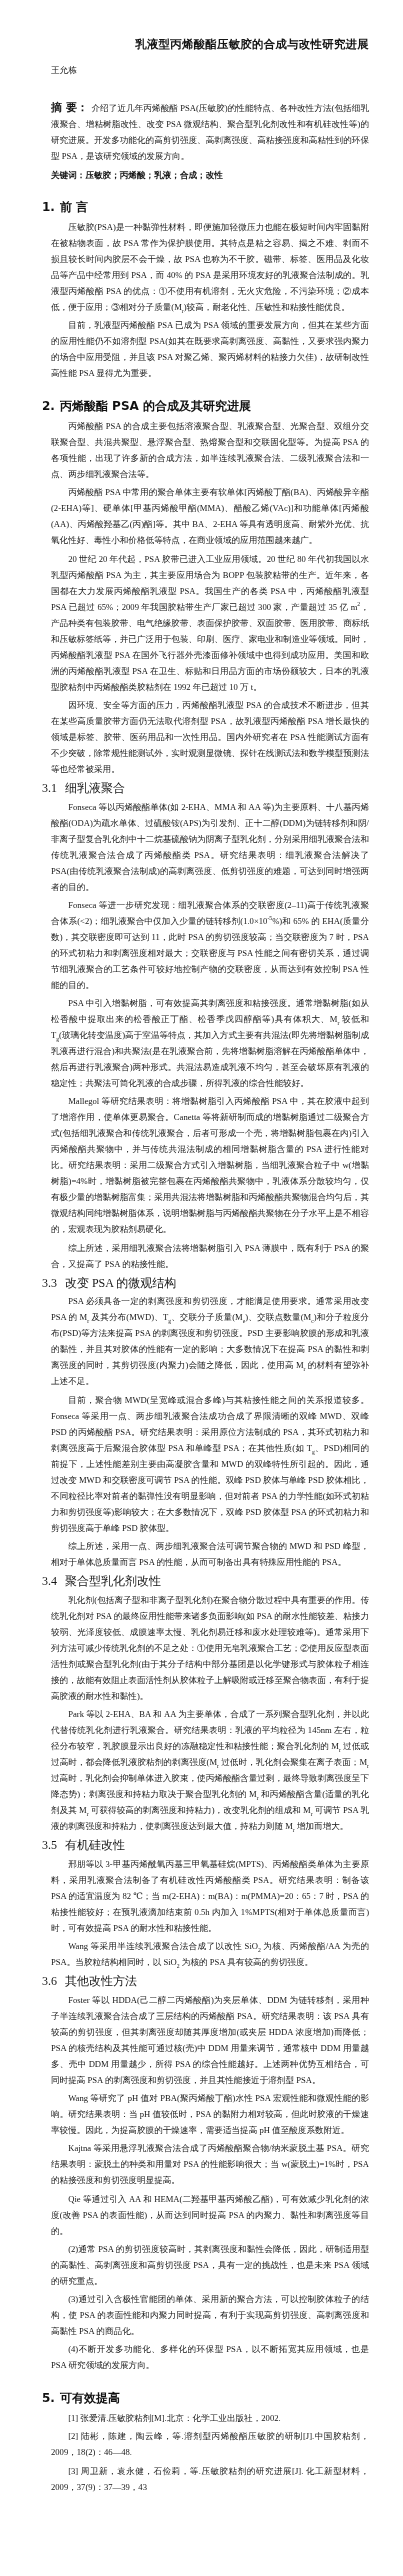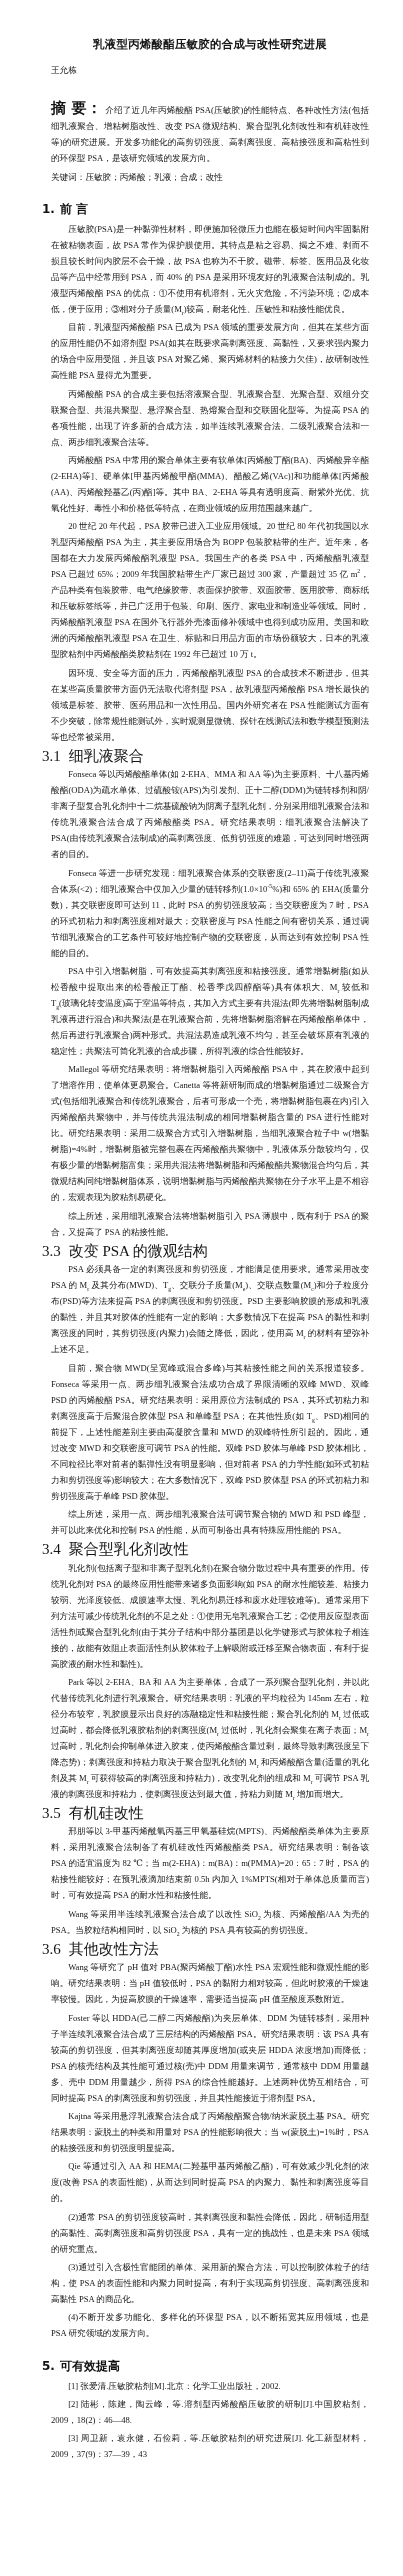--- a/index.html
+++ b/index.html
@@ -4,43 +4,43 @@
 <style>
   * { box-sizing: border-box; }
   html,body { margin:0; padding:0; background:#ffffff; }
   .page{
     width:404px; height:2576px; overflow:hidden;
     padding:37px 35px 0 51px;
     background:#ffffff; color:#151515;
     font-family:"Liberation Serif","DejaVu Serif",serif;
   }
   .title{
-    margin:0; font-size:11.4px; line-height:15.4px; text-align:center;
+    margin:0; font-size:11.4px; line-height:15.4px; text-align:right;
     font-family:"DejaVu Sans","Liberation Sans",sans-serif;
     font-weight:bold; letter-spacing:0.3px;
   }
   .author{ margin-top:11.4px; text-align:left; font-size:8.6px; line-height:12.6px; }
   p{
     margin:0 0 2.3px; font-size:8.6px; line-height:16px;
     text-align:justify; text-indent:2em;
   }
   p.abstract{ margin-top:24px; text-indent:0; }
   .abstract-label{
-    font-weight:bold; font-size:15px; margin-right:3.4px;
+    font-weight:bold; font-size:11px; margin-right:3.4px;
     font-family:"DejaVu Sans","Liberation Sans",sans-serif;
   }
-  p.keywords{ text-indent:0; margin-bottom:12px; }
+  p.keywords{ text-indent:0; margin-bottom:12px;font-weight:bold; }
   .h-major{
     margin:17.7px 0 3.4px -9.1px; font-size:12px; line-height:15.4px;
     font-family:"DejaVu Sans","Liberation Sans",sans-serif; font-weight:bold;
     color:#111;
   }
   .h-major .secnum{ margin-right:5.1px; }
   .h-sub{
-    margin:3.4px 0 2.3px -9.1px; font-size:15px; line-height:16px;
+    margin:3.4px 0 2.3px -9.1px; font-size:12px; line-height:16px;
     font-weight:normal; color:#151515;
   }
   .h-sub .subnum{ margin-right:8px; }
   sub,sup{ font-size:5.7px; line-height:0; }
   p.ref{ margin-bottom:2.3px; }
 </style>
 </head>
 <body>
 
 <div class="page">
@@ -49,50 +49,51 @@
   <div class="author">王允栋</div>
 
   <p class="abstract"><span class="abstract-label">摘 要：</span><span>介绍了近几年丙烯酸酯 PSA(压敏胶)的性能特点、各种改性方法(包括细乳液聚合、增粘树脂改性、改变 PSA 微观结构、聚合型乳化剂改性和有机硅改性等)的研究进展。开发多功能化的高剪切强度、高剥离强度、高粘接强度和高粘性到的环保型 PSA，是该研究领域的发展方向。</span></p>
 
   <p class="keywords"><span>关键词：</span><span>压敏胶；丙烯酸；乳液；合成；改性</span></p>
 
   <h2 class="h-major"><span class="secnum">1.</span><span>前 言</span></h2>
   <p>压敏胶(PSA)是一种黏弹性材料，即便施加轻微压力也能在极短时间内牢固黏附在被粘物表面，故 PSA 常作为保护膜使用。其特点是粘之容易、揭之不难、剥而不损且较长时间内胶层不会干燥，故 PSA 也称为不干胶。磁带、标签、医用品及化妆品等产品中经常用到 PSA，而 40% 的 PSA 是采用环境友好的乳液聚合法制成的。乳液型丙烯酸酯 PSA 的优点：①不使用有机溶剂，无火灾危险，不污染环境；②成本低，便于应用；③相对分子质量(M<sub>r</sub>)较高，耐老化性、压敏性和粘接性能优良。</p>
   <p>目前，乳液型丙烯酸酯 PSA 已成为 PSA 领域的重要发展方向，但其在某些方面的应用性能仍不如溶剂型 PSA(如其在既要求高剥离强度、高黏性，又要求强内聚力的场合中应用受阻，并且该 PSA 对聚乙烯、聚丙烯材料的粘接力欠佳)，故研制改性高性能 PSA 显得尤为重要。</p>
 
+  <h2 class="h-major"><span class="secnum">2.</span><span>丙烯酸酯 PSA 的合成及其研究进展</span></h2>
   <p>丙烯酸酯 PSA 的合成主要包括溶液聚合型、乳液聚合型、光聚合型、双组分交联聚合型、共混共聚型、悬浮聚合型、热熔聚合型和交联固化型等。为提高 PSA 的各项性能，出现了许多新的合成方法，如半连续乳液聚合法、二级乳液聚合法和一点、两步细乳液聚合法等。</p>
   <p>丙烯酸酯 PSA 中常用的聚合单体主要有软单体[丙烯酸丁酯(BA)、丙烯酸异辛酯(2-EHA)等]、硬单体[甲基丙烯酸甲酯(MMA)、醋酸乙烯(VAc)]和功能单体[丙烯酸(AA)、丙烯酸羟基乙(丙)酯]等。其中 BA、2-EHA 等具有透明度高、耐紫外光优、抗氧化性好、毒性小和价格低等特点，在商业领域的应用范围越来越广。</p>
   <p>20 世纪 20 年代起，PSA 胶带已进入工业应用领域。20 世纪 80 年代初我国以水乳型丙烯酸酯 PSA 为主，其主要应用场合为 BOPP 包装胶粘带的生产。近年来，各国都在大力发展丙烯酸酯乳液型 PSA。我国生产的各类 PSA 中，丙烯酸酯乳液型 PSA 已超过 65%；2009 年我国胶粘带生产厂家已超过 300 家，产量超过 35 亿 m<sup>2</sup>，产品种类有包装胶带、电气绝缘胶带、表面保护胶带、双面胶带、医用胶带、商标纸和压敏标签纸等，并已广泛用于包装、印刷、医疗、家电业和制造业等领域。同时，丙烯酸酯乳液型 PSA 在国外飞行器外壳漆面修补领域中也得到成功应用。美国和欧洲的丙烯酸酯乳液型 PSA 在卫生、标贴和日用品方面的市场份额较大，日本的乳液型胶粘剂中丙烯酸酯类胶粘剂在 1992 年已超过 10 万 t。</p>
   <p>因环境、安全等方面的压力，丙烯酸酯乳液型 PSA 的合成技术不断进步，但其在某些高质量胶带方面仍无法取代溶剂型 PSA，故乳液型丙烯酸酯 PSA 增长最快的领域是标签、胶带、医药用品和一次性用品。国内外研究者在 PSA 性能测试方面有不少突破，除常规性能测试外，实时观测显微镜、探针在线测试法和数学模型预测法等也经常被采用。</p>
 
 
   <h3 class="h-sub"><span class="subnum">3.1</span><span>细乳液聚合</span></h3>
   <p>Fonseca 等以丙烯酸酯单体(如 2-EHA、MMA 和 AA 等)为主要原料、十八基丙烯酸酯(ODA)为疏水单体、过硫酸铵(APS)为引发剂、正十二醇(DDM)为链转移剂和阴/非离子型复合乳化剂中十二烷基硫酸钠为阴离子型乳化剂，分别采用细乳液聚合法和传统乳液聚合法合成了丙烯酸酯类 PSA。研究结果表明：细乳液聚合法解决了 PSA(由传统乳液聚合法制成)的高剥离强度、低剪切强度的难题，可达到同时增强两者的目的。</p>
   <p>Fonseca 等进一步研究发现：细乳液聚合体系的交联密度(2–11)高于传统乳液聚合体系(&lt;2)；细乳液聚合中仅加入少量的链转移剂(1.0×10<sup>-5</sup>%)和 65% 的 EHA(质量分数)，其交联密度即可达到 11，此时 PSA 的剪切强度较高；当交联密度为 7 时，PSA 的环式初粘力和剥离强度相对最大；交联密度与 PSA 性能之间有密切关系，通过调节细乳液聚合的工艺条件可较好地控制产物的交联密度，从而达到有效控制 PSA 性能的目的。</p>
 
   <p>PSA 中引入增黏树脂，可有效提高其剥离强度和粘接强度。通常增黏树脂(如从松香酸中提取出来的松香酸正丁酯、松香季戊四醇酯等)具有体积大、M<sub>r</sub> 较低和 T<sub>g</sub>(玻璃化转变温度)高于室温等特点，其加入方式主要有共混法(即先将增黏树脂制成乳液再进行混合)和共聚法(是在乳液聚合前，先将增黏树脂溶解在丙烯酸酯单体中，然后再进行乳液聚合)两种形式。共混法易造成乳液不均匀，甚至会破坏原有乳液的稳定性；共聚法可简化乳液的合成步骤，所得乳液的综合性能较好。</p>
   <p>Mallegol 等研究结果表明：将增黏树脂引入丙烯酸酯 PSA 中，其在胶液中起到了增溶作用，使单体更易聚合。Canetta 等将新研制而成的增黏树脂通过二级聚合方式(包括细乳液聚合和传统乳液聚合，后者可形成一个壳，将增黏树脂包裹在内)引入丙烯酸酯共聚物中，并与传统共混法制成的相同增黏树脂含量的 PSA 进行性能对比。研究结果表明：采用二级聚合方式引入增黏树脂，当细乳液聚合粒子中 w(增黏树脂)=4%时，增黏树脂被完整包裹在丙烯酸酯共聚物中，乳液体系分散较均匀，仅有极少量的增黏树脂富集；采用共混法将增黏树脂和丙烯酸酯共聚物混合均匀后，其微观结构同纯增黏树脂体系，说明增黏树脂与丙烯酸酯共聚物在分子水平上是不相容的，宏观表现为胶粘剂易硬化。</p>
   <p>综上所述，采用细乳液聚合法将增黏树脂引入 PSA 薄膜中，既有利于 PSA 的聚合，又提高了 PSA 的粘接性能。</p>
 
   <h3 class="h-sub"><span class="subnum">3.3</span><span>改变 PSA 的微观结构</span></h3>
   <p>PSA 必须具备一定的剥离强度和剪切强度，才能满足使用要求。通常采用改变 PSA 的 M<sub>r</sub> 及其分布(MWD)、T<sub>g</sub>、交联分子质量(M<sub>e</sub>)、交联点数量(M<sub>c</sub>)和分子粒度分布(PSD)等方法来提高 PSA 的剥离强度和剪切强度。PSD 主要影响胶膜的形成和乳液的黏性，并且其对胶体的性能有一定的影响；大多数情况下在提高 PSA 的黏性和剥离强度的同时，其剪切强度(内聚力)会随之降低，因此，使用高 M<sub>r</sub> 的材料有望弥补上述不足。</p>
   <p>目前，聚合物 MWD(呈宽峰或混合多峰)与其粘接性能之间的关系报道较多。Fonseca 等采用一点、两步细乳液聚合法成功合成了界限清晰的双峰 MWD、双峰 PSD 的丙烯酸酯 PSA。研究结果表明：采用原位方法制成的 PSA，其环式初粘力和剥离强度高于后聚混合胶体型 PSA 和单峰型 PSA；在其他性质(如 T<sub>g</sub>、PSD)相同的前提下，上述性能差别主要由高凝胶含量和 MWD 的双峰特性所引起的。因此，通过改变 MWD 和交联密度可调节 PSA 的性能。双峰 PSD 胶体与单峰 PSD 胶体相比，不同粒径比率对前者的黏弹性没有明显影响，但对前者 PSA 的力学性能(如环式初粘力和剪切强度等)影响较大；在大多数情况下，双峰 PSD 胶体型 PSA 的环式初粘力和剪切强度高于单峰 PSD 胶体型。</p>
-  <p>综上所述，采用一点、两步细乳液聚合法可调节聚合物的 MWD 和 PSD 峰型，并可以此来优化和控制 PSA 的性能，从而可制备出具有特殊应用性能的 PSA。</p>
+  <p>综上所述，采用一点、两步细乳液聚合法可调节聚合物的 MWD 和 PSD 峰型，相对于单体总质量而言 PSA 的性能，从而可制备出具有特殊应用性能的 PSA。</p>
 
   <h3 class="h-sub"><span class="subnum">3.4</span><span>聚合型乳化剂改性</span></h3>
   <p>乳化剂(包括离子型和非离子型乳化剂)在聚合物分散过程中具有重要的作用。传统乳化剂对 PSA 的最终应用性能带来诸多负面影响(如 PSA 的耐水性能较差、粘接力较弱、光泽度较低、成膜速率太慢、乳化剂易迁移和废水处理较难等)。通常采用下列方法可减少传统乳化剂的不足之处：①使用无皂乳液聚合工艺；②使用反应型表面活性剂或聚合型乳化剂(由于其分子结构中部分基团是以化学键形式与胶体粒子相连接的，故能有效阻止表面活性剂从胶体粒子上解吸附或迁移至聚合物表面，有利于提高胶液的耐水性和黏性)。</p>
   <p>Park 等以 2-EHA、BA 和 AA 为主要单体，合成了一系列聚合型乳化剂，并以此代替传统乳化剂进行乳液聚合。研究结果表明：乳液的平均粒径为 145nm 左右，粒径分布较窄，乳胶膜显示出良好的冻融稳定性和粘接性能；聚合乳化剂的 M<sub>r</sub> 过低或过高时，都会降低乳液胶粘剂的剥离强度(M<sub>r</sub> 过低时，乳化剂会聚集在离子表面；M<sub>r</sub> 过高时，乳化剂会抑制单体进入胶束，使丙烯酸酯含量过剩，最终导致剥离强度呈下降态势)；剥离强度和持粘力取决于聚合型乳化剂的 M<sub>r</sub> 和丙烯酸酯含量(适量的乳化剂及其 M<sub>r</sub> 可获得较高的剥离强度和持粘力)，改变乳化剂的组成和 M<sub>r</sub> 可调节 PSA 乳液的剥离强度和持粘力，使剥离强度达到最大值，持粘力则随 M<sub>r</sub> 增加而增大。</p>
 
   <h3 class="h-sub"><span class="subnum">3.5</span><span>有机硅改性</span></h3>
   <p>邢朋等以 3-甲基丙烯酰氧丙基三甲氧基硅烷(MPTS)、丙烯酸酯类单体为主要原料，采用乳液聚合法制备了有机硅改性丙烯酸酯类 PSA。研究结果表明：制备该 PSA 的适宜温度为 82 ℃；当 m(2-EHA)：m(BA)：m(PMMA)=20：65：7 时，PSA 的粘接性能较好；在预乳液滴加结束前 0.5h 内加入 1%MPTS(相对于单体总质量而言)时，可有效提高 PSA 的耐水性和粘接性能。</p>
   <p>Wang 等采用半连续乳液聚合法合成了以改性 SiO<sub>2</sub> 为核、丙烯酸酯/AA 为壳的 PSA。当胶粒结构相同时，以 SiO<sub>2</sub> 为核的 PSA 具有较高的剪切强度。</p>
 
   <h3 class="h-sub"><span class="subnum">3.6</span><span>其他改性方法</span></h3>
+  <p>Foster 等以 HDDA(己二醇二丙烯酸酯)为夹层单体、DDM 为链转移剂，采用种子半连续乳液聚合法合成了三层结构的丙烯酸酯 PSA。研究结果表明：该 PSA 具有较高的剪切强度，但其剥离强度却随其厚度增加(或夹层 HDDA 浓度增加)而降低；PSA 的核壳结构及其性能可通过核(壳)中 DDM 用量来调节，通常核中 DDM 用量越多、壳中 DDM 用量越少，所得 PSA 的综合性能越好。上述两种优势互相结合，可同时提高 PSA 的剥离强度和剪切强度，并且其性能接近于溶剂型 PSA。</p>
   <p>Wang 等研究了 pH 值对 PBA(聚丙烯酸丁酯)水性 PSA 宏观性能和微观性能的影响。研究结果表明：当 pH 值较低时，PSA 的黏附力相对较高，但此时胶液的干燥速率较慢。因此，为提高胶膜的干燥速率，需要适当提高 pH 值至酸度系数附近。</p>
-  <p>Foster 等以 HDDA(己二醇二丙烯酸酯)为夹层单体、DDM 为链转移剂，采用种子半连续乳液聚合法合成了三层结构的丙烯酸酯 PSA。研究结果表明：该 PSA 具有较高的剪切强度，但其剥离强度却随其厚度增加(或夹层 HDDA 浓度增加)而降低；PSA 的核壳结构及其性能可通过核(壳)中 DDM 用量来调节，通常核中 DDM 用量越多、壳中 DDM 用量越少，所得 PSA 的综合性能越好。上述两种优势互相结合，可同时提高 PSA 的剥离强度和剪切强度，并且其性能接近于溶剂型 PSA。</p>
   <p>Kajtna 等采用悬浮乳液聚合法合成了丙烯酸酯聚合物/纳米蒙脱土基 PSA。研究结果表明：蒙脱土的种类和用量对 PSA 的性能影响很大；当 w(蒙脱土)=1%时，PSA 的粘接强度和剪切强度明显提高。</p>
   <p>Qie 等通过引入 AA 和 HEMA(二羟基甲基丙烯酸乙酯)，可有效减少乳化剂的浓度(改善 PSA 的表面性能)，从而达到同时提高 PSA 的内聚力、黏性和剥离强度等目的。</p>
 
   <p>(2)通常 PSA 的剪切强度较高时，其剥离强度和黏性会降低，因此，研制适用型的高黏性、高剥离强度和高剪切强度 PSA，具有一定的挑战性，也是未来 PSA 领域的研究重点。</p>
   <p>(3)通过引入含极性官能团的单体、采用新的聚合方法，可以控制胶体粒子的结构，使 PSA 的表面性能和内聚力同时提高，有利于实现高剪切强度、高剥离强度和高黏性 PSA 的商品化。</p>
   <p>(4)不断开发多功能化、多样化的环保型 PSA，以不断拓宽其应用领域，也是 PSA 研究领域的发展方向。</p>
 
   <h2 class="h-major"><span class="secnum">5.</span><span>可有效提高</span></h2>
   <p class="ref">[1] 张爱清.压敏胶粘剂[M].北京：化学工业出版社，2002.</p>
   <p class="ref">[2] 陆彬，陈建，陶云峰，等.溶剂型丙烯酸酯压敏胶的研制[J].中国胶粘剂，2009，18(2)：46—48.</p>

